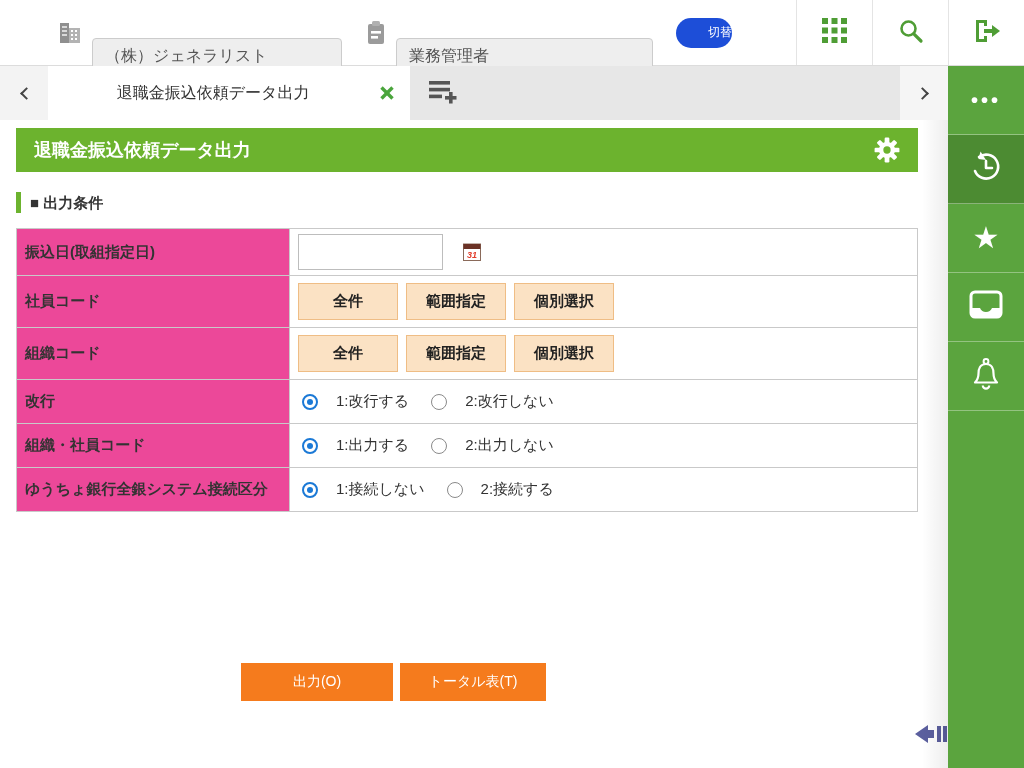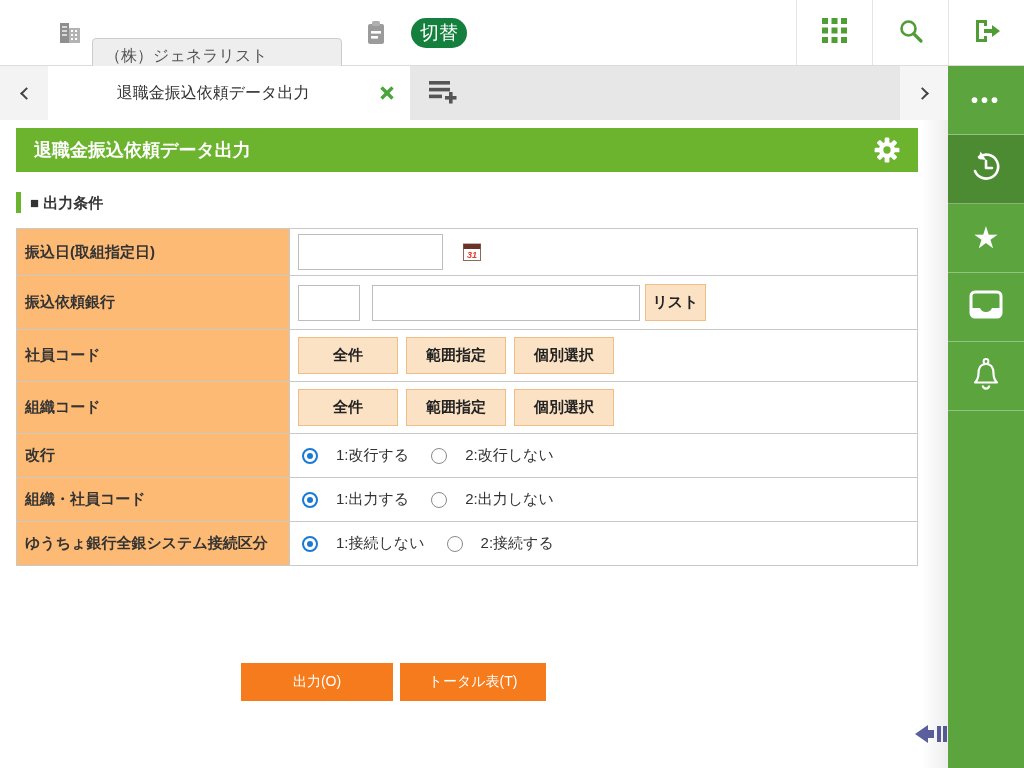--- a/index.html
+++ b/index.html
@@ -8,21 +8,21 @@
 
   
   .topbar { position:absolute; left:0; top:0; width:1024px; height:66px;
     background:#fff; border-bottom:1px solid #dcdcdc; display:flex; align-items:center; }
   .tb-icon { flex:none; display:flex; align-items:center; justify-content:center; }
   .tb-input { height:38px; background:#eee; border:1px solid #ccc; border-radius:4px;
     font-size:16px; color:#555; padding:0 12px; font-family:inherit;margin-top:48px; }
   .company-input { width:250px; margin-left:8px; }
   .role-input { width:257px; margin-left:8px; }
   .switch-btn { margin-left:23px; width:56px; height:30px; border:none; border-radius:15px;
-    background:#15803d; color:#fff; font-size:19px; font-family:inherit; cursor:pointer; }
+    background:#1d4ed8; color:#fff; font-size:12px; font-family:inherit; cursor:pointer;text-align:right; }
   .topnav { margin-left:auto; height:100%; display:flex; }
   .nav-cell { width:76px; height:100%; display:flex; align-items:center; justify-content:center;
     border-left:1px solid #e4e4e4; cursor:pointer; }
 
   
   .sidebar { position:absolute; right:0; top:66px; width:76px; height:702px;
     background:#5ba43e; z-index:5; }
   .sb-cell { height:69px; display:flex; align-items:center; justify-content:center;
     border-bottom:1px solid rgba(255,255,255,0.35); cursor:pointer; }
   .sb-cell.active { background:#4c8b32; }
@@ -56,21 +56,21 @@
   .pagebar-gear { margin-left:auto; display:flex; align-items:center; cursor:pointer; }
 
   
   .section-heading { position:absolute; left:16px; top:126px; border-left:5px solid #6cb32e;
     padding-left:9px; font-size:15px; font-weight:bold; color:#333; line-height:21px; }
 
   
   table.form { position:absolute; left:16px; top:162px; width:902px;
     border-collapse:collapse; table-layout:fixed; }
   table.form td { border:1px solid #c9c9c9; }
-  td.flabel { width:273px; background:#fdba74; font-size:15px; font-weight:bold;
+  td.flabel { width:273px; background:#ec4899; font-size:15px; font-weight:bold;
     color:#333; padding-left:8px; }
   td.fvalue { background:#fff; padding:0 8px; font-size:15px; color:#333; }
   .ctl-row { display:flex; align-items:center; }
 
   input.txt { height:36px; border:1px solid #bdbdbd; background:#fff; font-family:inherit;
     font-size:15px; padding:0 6px; }
   .date-input { width:145px; }
   .code-input { width:62px; }
   .name-input { width:268px; background:#e3e3e3; border:1px solid #d5d5d5; margin-left:12px; }
   .cal-icon { margin-left:18px; cursor:pointer; display:flex;font-style:italic; }
@@ -122,20 +122,21 @@
   </span>
   <input class="tb-input company-input" value="（株）ジェネラリスト" style="">
   <span class="tb-icon" style="margin-left:22px;">
     <svg width="24" height="28" viewBox="0 0 24 28">
       <rect x="4" y="5" width="16" height="20" rx="2" fill="#9b9b9b"></rect>
       <rect x="8" y="2" width="8" height="5" rx="1.5" fill="#b0b0b0"></rect>
       <rect x="7" y="12" width="10" height="2.6" fill="#fff"></rect>
       <rect x="7" y="17" width="7" height="2.6" fill="#fff"></rect>
     </svg>
   </span>
+  <input class="tb-input role-input" value="業務管理者" style="">
   <button class="switch-btn">切替</button>
 
   <div class="topnav">
     <div class="nav-cell">
       <span>
         <svg width="27" height="27" viewBox="0 0 27 27" fill="#4f9d35">
           <rect x="1" y="1" width="6" height="6"></rect>
             <rect x="10.5" y="1" width="6" height="6"></rect>
             <rect x="20" y="1" width="6" height="6"></rect>
           <rect x="1" y="10.5" width="6" height="6"></rect>
@@ -261,30 +262,20 @@
           <span class="cal-icon">
             <svg width="22" height="22" viewBox="0 0 22 22">
               <rect x="2.5" y="3" width="17" height="16.5" fill="#fff" stroke="#8a6a5a"></rect>
               <rect x="2.5" y="3" width="17" height="5" fill="#6b3226"></rect>
               <text x="11" y="16.5" font-size="9" font-weight="bold" fill="#e23c2a" text-anchor="middle" font-family="Liberation Sans, sans-serif">31</text>
             </svg>
           </span>
         </div>
       </td>
     </tr>
-    <tr style="height:54px;">
-      <td class="flabel">振込依頼銀行</td>
-      <td class="fvalue">
-        <div class="ctl-row">
-          <input class="txt code-input" style="">
-          <input class="txt name-input" disabled="" style="">
-          <button class="peach-btn pb-list">リスト</button>
-        </div>
-      </td>
-    </tr>
     <tr style="height:52px;">
       <td class="flabel">社員コード</td>
       <td class="fvalue">
         <div class="ctl-row">
           <button class="peach-btn pb-std">全件</button>
           <button class="peach-btn pb-std">範囲指定</button>
           <button class="peach-btn pb-std">個別選択</button>
         </div>
       </td>
     </tr>

